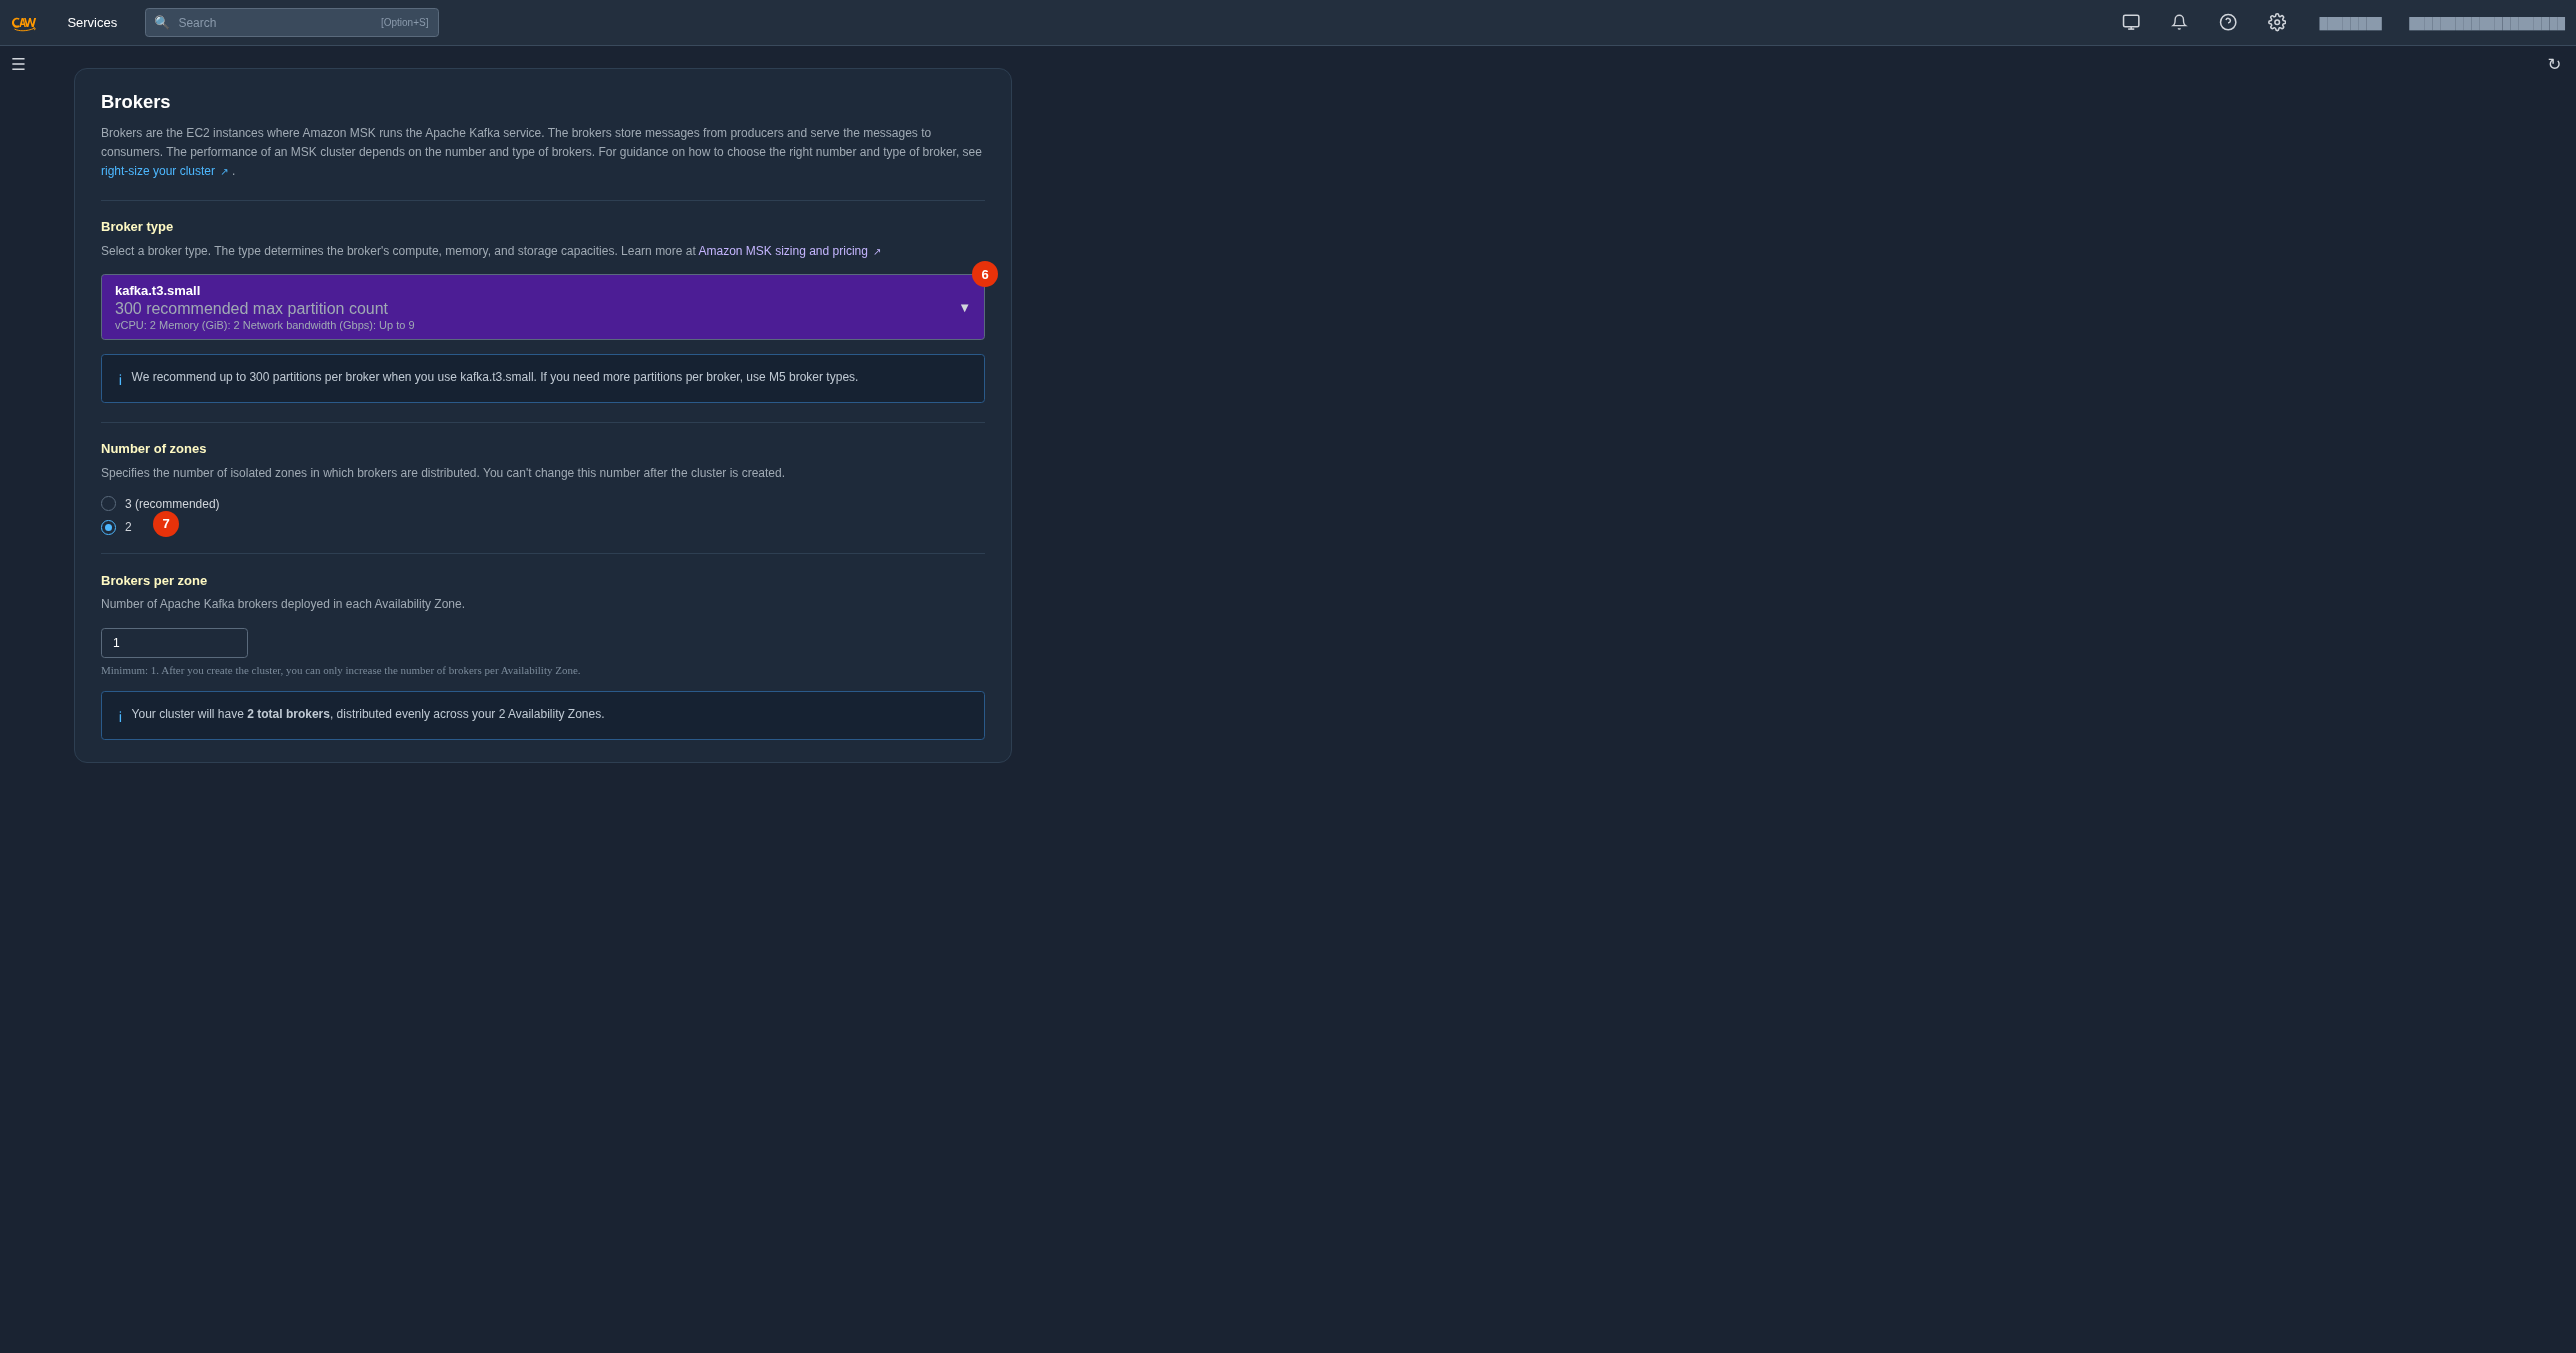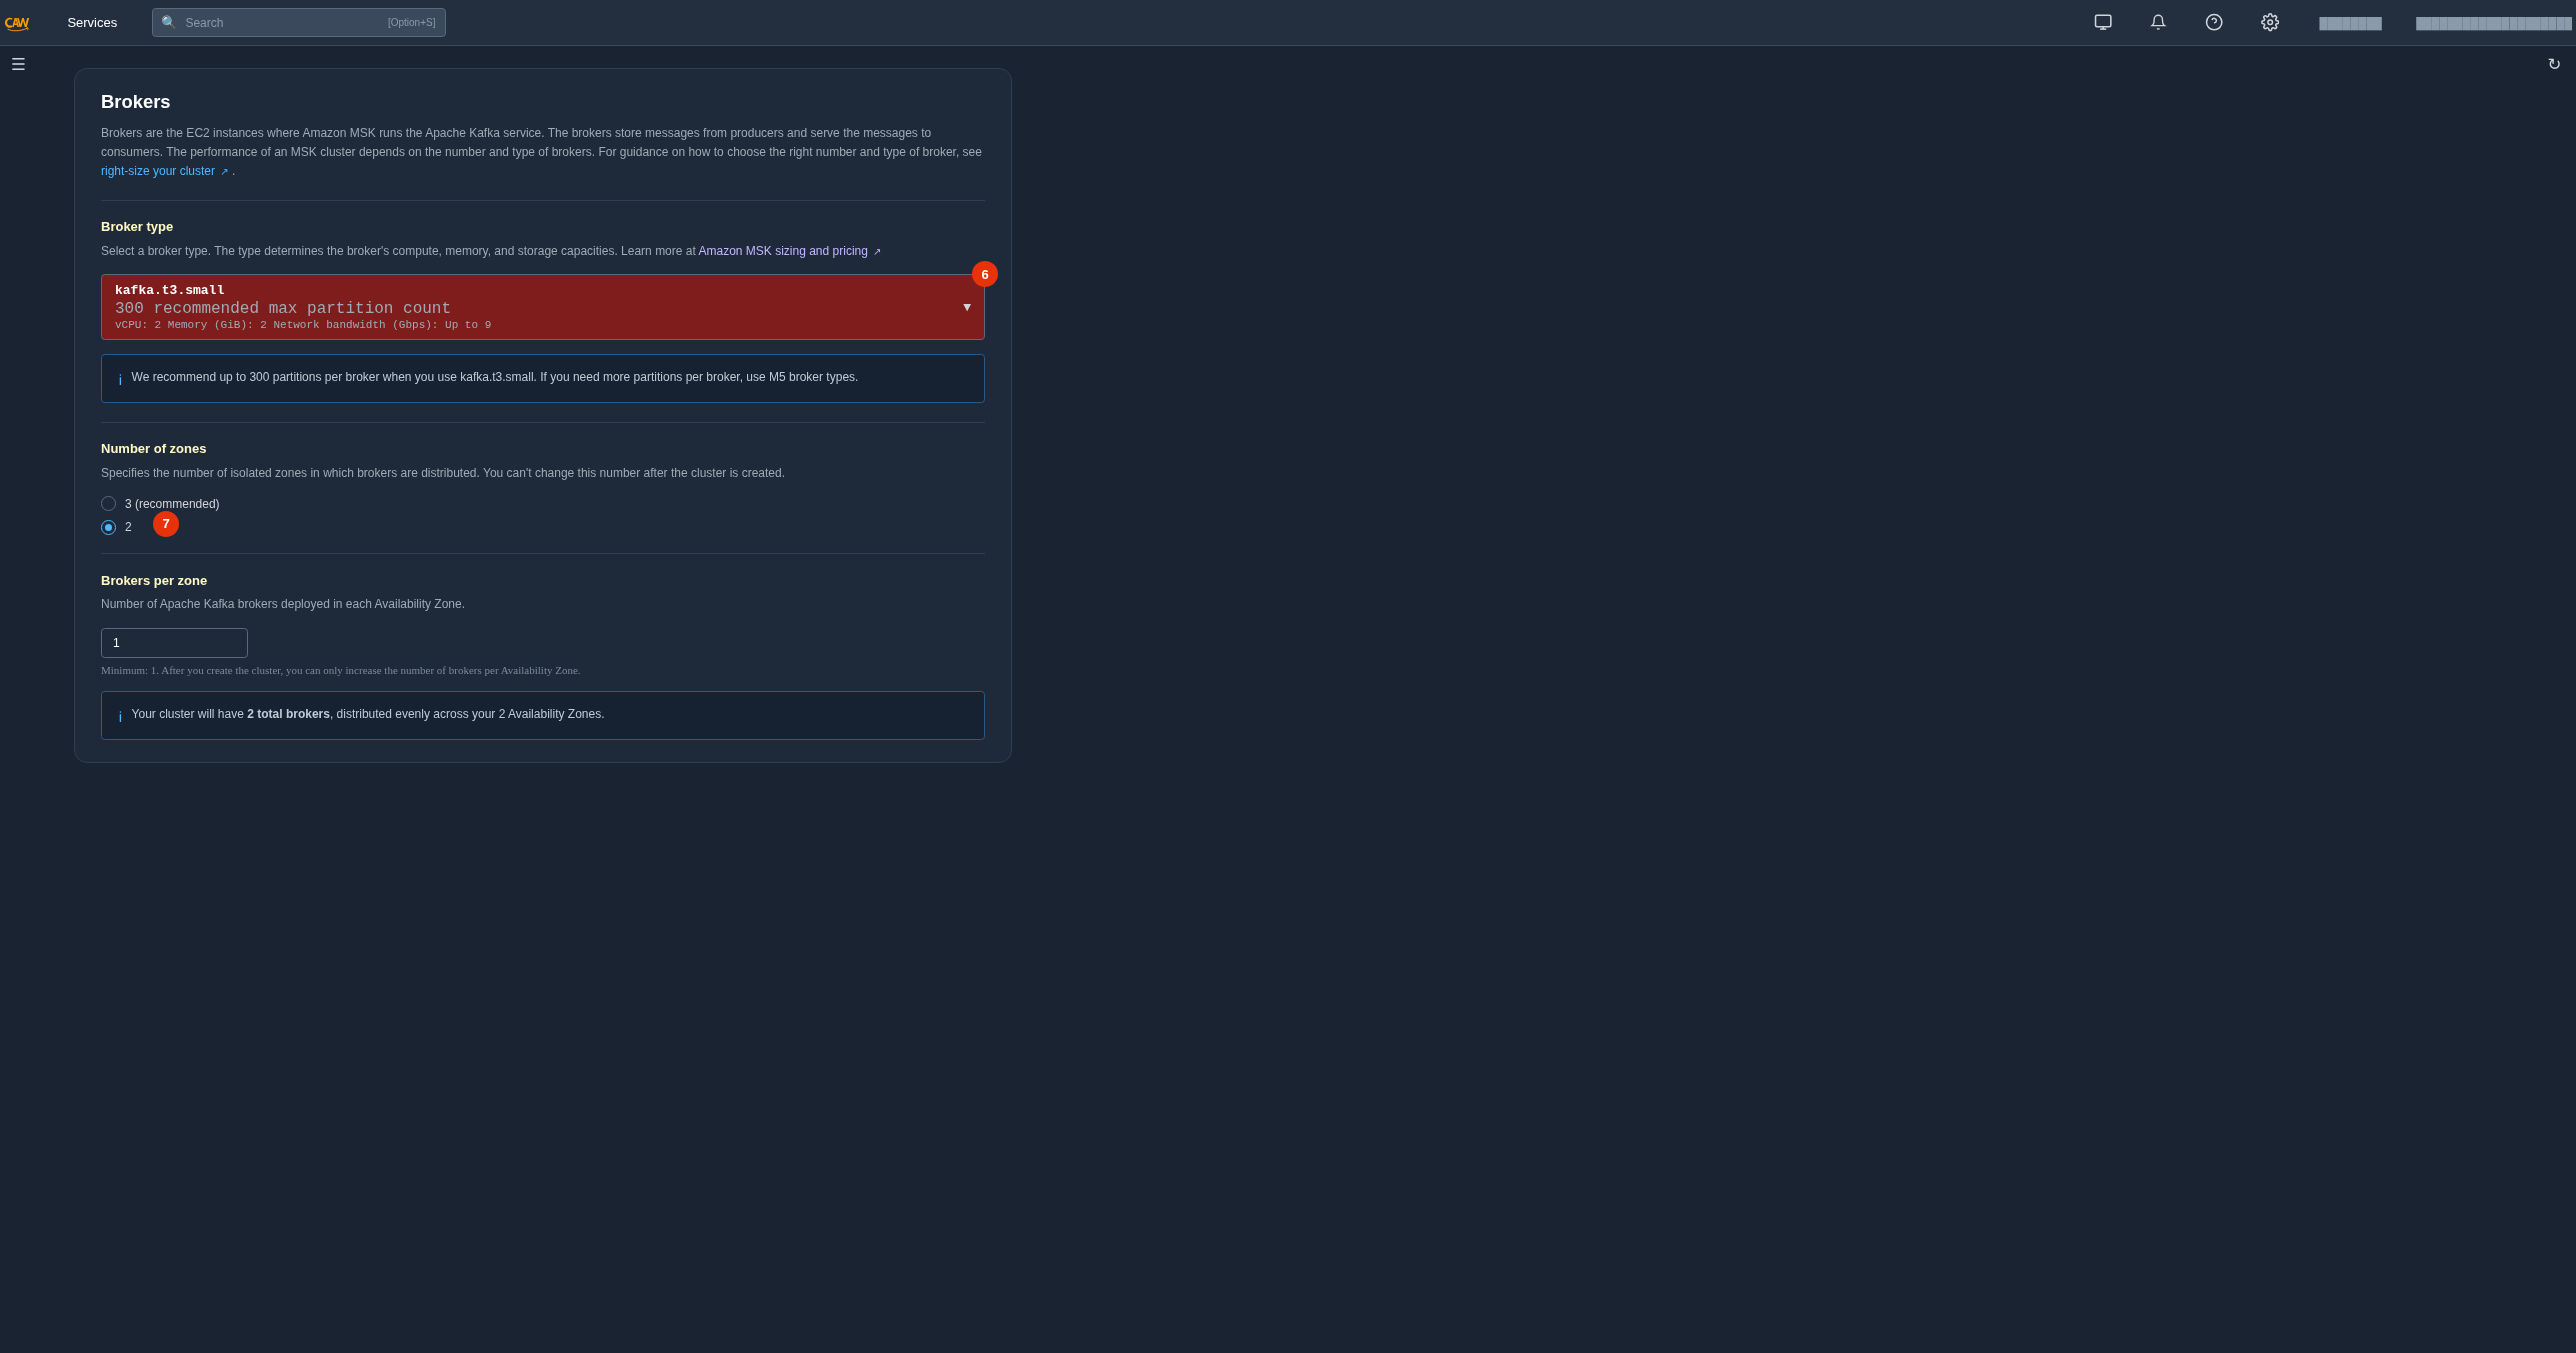--- a/index.html
+++ b/index.html
@@ -10,22 +10,22 @@
       min-height: 100vh;
       font-size: 13px;
     }
 
     
     .top-nav {
       display: flex;
       align-items: center;
       background-color: #232f3e;
       height: 46px;
-      padding: 0 4px;
-      gap: 27px;
+      padding: 0 11px;
+      gap: 20px;
       border-bottom: 0.9px solid #3a4a5c;
       position: fixed;
       top: 0;
       left: 0;
       right: 0;
       z-index: 100;
     }
     .aws-logo {
       display: flex;
       align-items: center;
@@ -151,30 +151,29 @@
       font-size: 12px;
       color: #a0aab4;
       margin-bottom: 14.7px;
       line-height: 1.5;
     }
     .subsection-description a {
       color: #c4b5fd;
       text-decoration: none;
     }
     .dropdown-display {
-      background: #7f1d1d;
+      background: #4c1d95;
       border: 0.9px solid #5a6a7c;
       border-radius: 3.7px;
       padding: 7.4px 37px 7.4px 13px;
       color: #ffffff;
       font-size: 12px;
       width: 100%;
       cursor: pointer;
       position: relative;
-      font-family: Liberation Mono, monospace;
     }
     .dropdown-display .primary-label {
       font-weight: 600;
       font-size: 13px;
       margin-bottom: 1.8px;
     }
     .dropdown-display .secondary-label {
       color: #a0aab4;
       font-size: 16px;
       margin-bottom: 1.8px;

